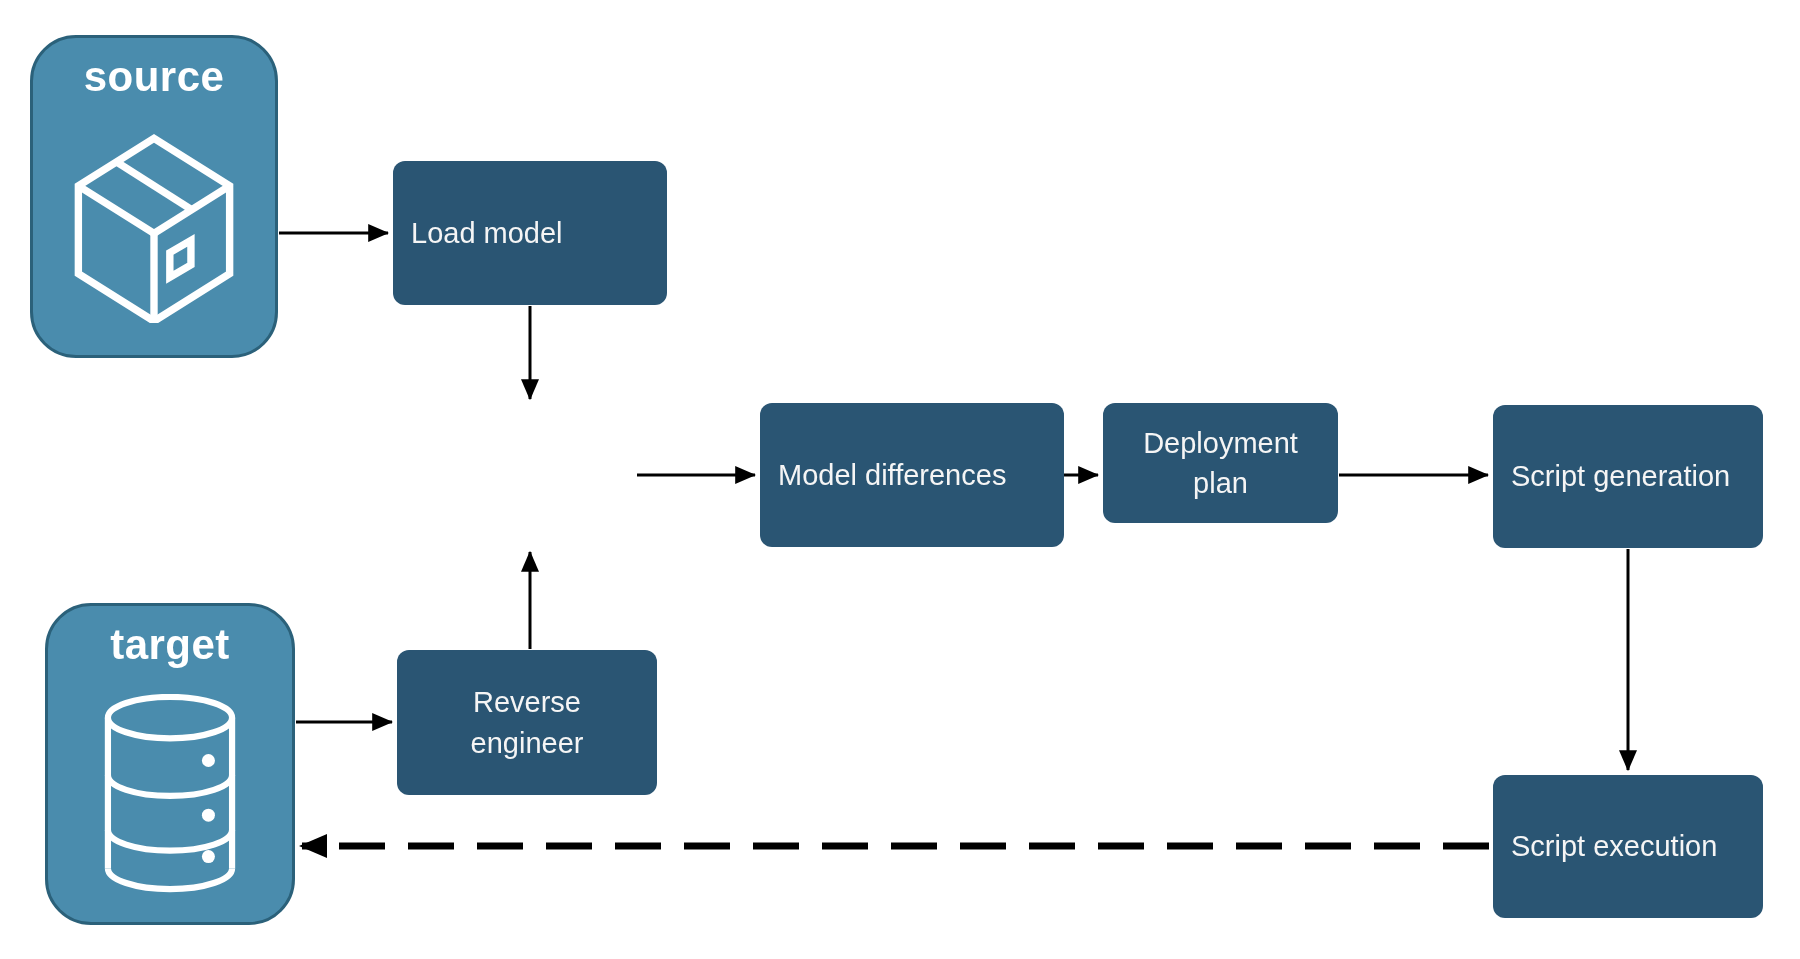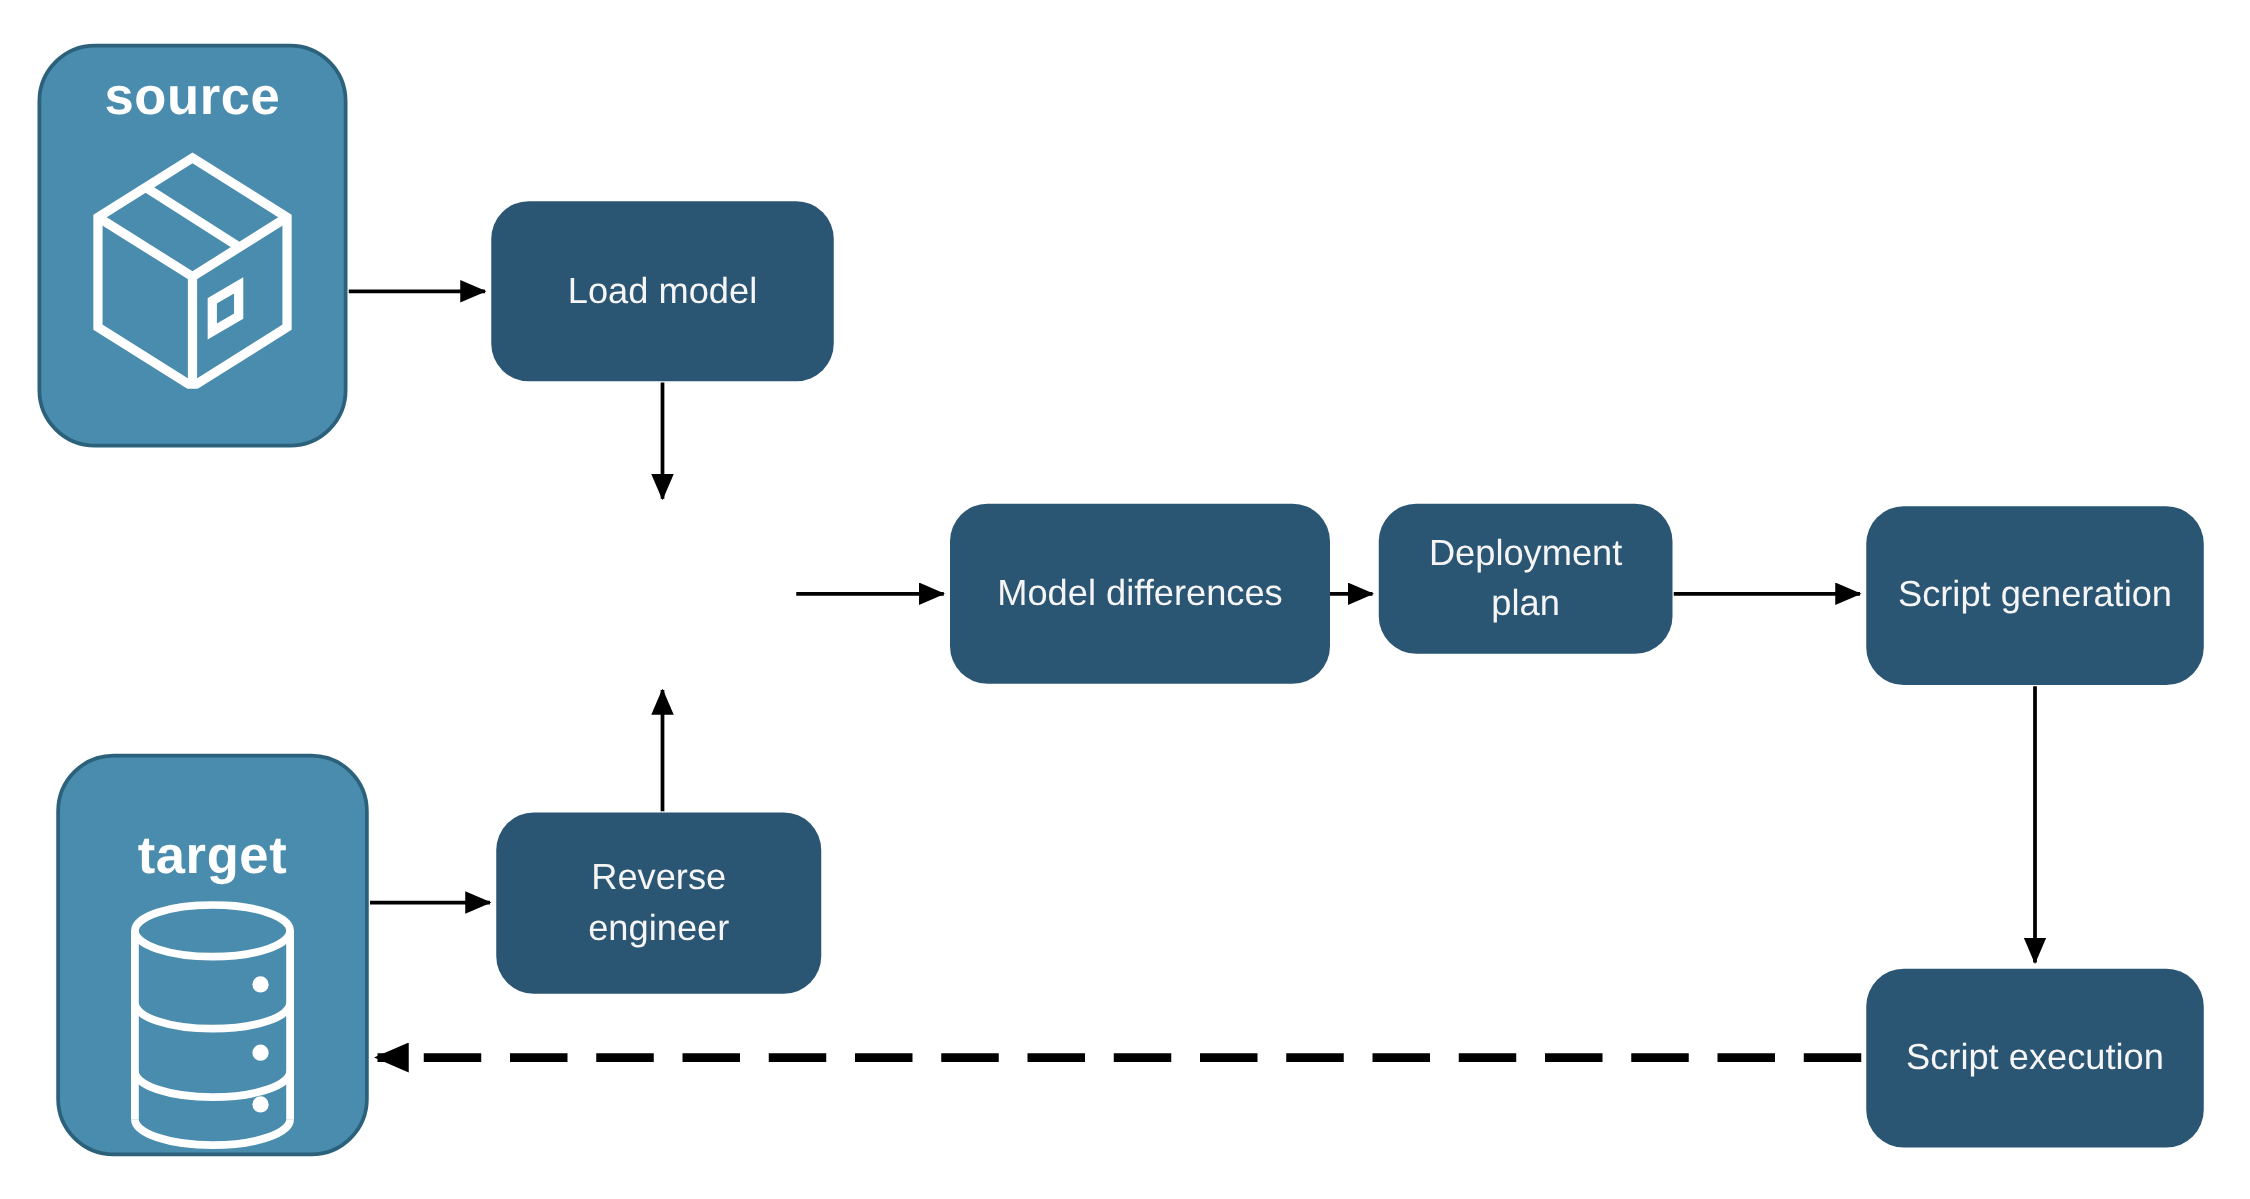--- a/index.html
+++ b/index.html
@@ -8,30 +8,30 @@
     background:var(--background,#ffffff);
     font-family:"Liberation Sans",sans-serif;
     overflow:hidden;
   }
   .arrows{position:absolute;left:0;top:0;width:1800px;height:959px;}
   .conn{stroke:var(--arrow,#000000);stroke-width:3;fill:none;}
   .conn-dashed{stroke:var(--arrow,#000000);stroke-width:7;fill:none;stroke-dasharray:46 23;}
   .arrowhead{fill:var(--arrow,#000000);}
   .node{
     position:absolute;background:var(--node-fill,#2A5573);
-    border-radius:30px;display:flex;align-items:center;justify-content:center;
+    border-radius:12px;display:flex;align-items:center;
     text-align:center;color:var(--label-text,#F5F5F5);
     font-size:29px;line-height:1.38;padding:0 18px;box-sizing:border-box;
   }
   .endpoint{
     position:absolute;background:var(--endpoint-fill,#4A8CAD);
     border:3px solid var(--endpoint-border,#2B617A);
     border-radius:46px;box-sizing:border-box;
     display:flex;flex-direction:column;align-items:center;
-    padding-top:14px;gap:12px;color:#fff;
+    padding-top:14px;gap:24px;color:#fff;
   }
   .endpoint-label{font-size:42px;font-weight:bold;letter-spacing:.5px;line-height:1.2;}
   .icon{display:block;}
   .icon *{stroke:#ffffff;stroke-width:4.2;fill:none;}
   .icon .dot{fill:#ffffff;stroke:none;}
 </style>
 </head>
 <body>
 
 <div class="canvas">
@@ -60,21 +60,21 @@
     <div class="endpoint-label">source</div>
     <svg class="icon" width="176" height="197" viewBox="0 0 100 112" xmlns="http://www.w3.org/2000/svg">
       <polygon points="50,7 93,34 93,84 50,111 7,84 7,34"></polygon>
       <path d="M7,34 L50,61 L93,34"></path>
       <path d="M50,61 L50,111"></path>
       <path d="M28,20 L72,48"></path>
       <path d="M59,72 L71,65 L71,79 L59,86 Z"></path>
     </svg>
   </div>
 
-  <div class="endpoint" style="left:45px;top:603px;width:250px;height:322px;justify-content:flex-end;">
+  <div class="endpoint" style="left:45px;top:603px;width:250px;height:322px;">
     <div class="endpoint-label">target</div>
     <svg class="icon" width="148" height="201" viewBox="0 0 100 136" xmlns="http://www.w3.org/2000/svg">
       <ellipse cx="50" cy="16" rx="42" ry="14"></ellipse>
       <path d="M8,16 L8,118"></path>
       <path d="M92,16 L92,118"></path>
       <path d="M8,55 A42,14 0 0 0 92,55"></path>
       <path d="M8,92 A42,14 0 0 0 92,92"></path>
       <path d="M8,118 A42,14 0 0 0 92,118"></path>
       <circle class="dot" cx="76" cy="45" r="4.4"></circle>
       <circle class="dot" cx="76" cy="82" r="4.4"></circle>

